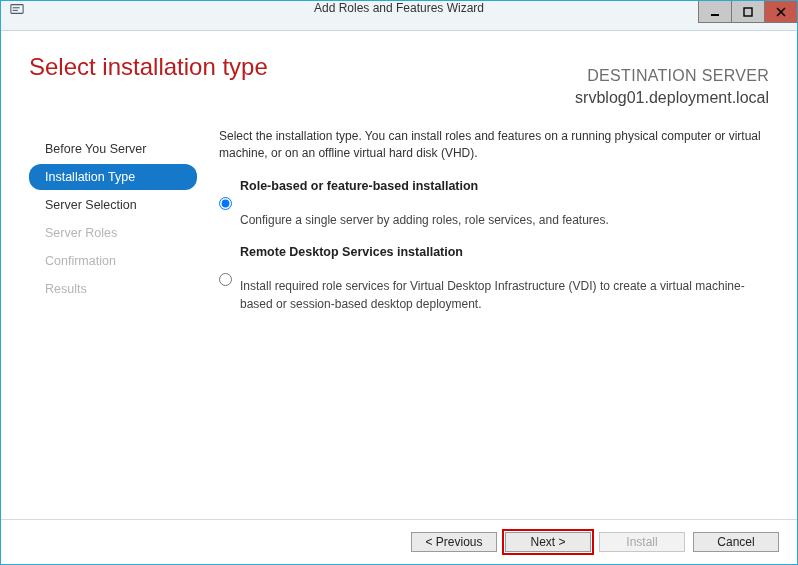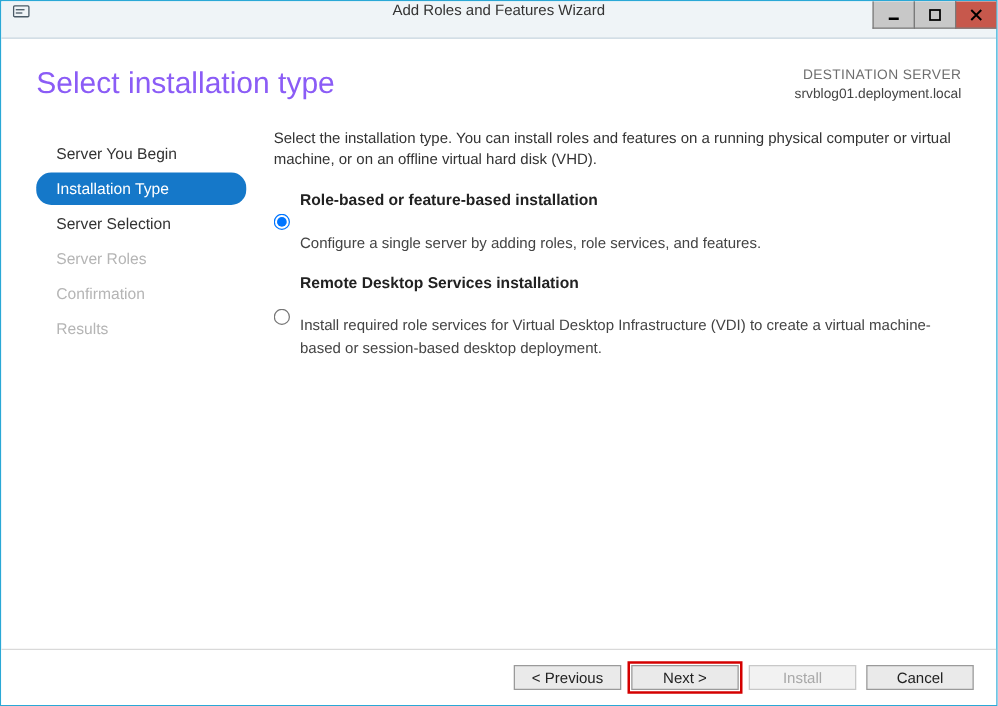--- a/index.html
+++ b/index.html
@@ -69,28 +69,28 @@
   .header {
     display: flex;
     justify-content: space-between;
     align-items: flex-start;
     padding: 22px 28px 0 28px;
     color: #2c6c99;
   }
   .header h1 {
     font-size: 24px;
     font-weight: 300;
-    color: #8b5cf6;
+    color: #b91c1c;
   }
   .dest {
     text-align: right;
-    font-size: 11px;
+    font-size: 16px;
     color: #6e6e6e;
     line-height: 1.4;
-    margin-top: 0;
+    margin-top: 12px;
   }
   .dest .label { color: #6e6e6e; letter-spacing: 0.3px;}
   .dest .server { color: #444; }
 
   .body {
     display: flex;
     flex: 1;
     padding: 18px 28px 0 28px;
     min-height: 0;
   }
@@ -212,21 +212,21 @@
   <div class="header">
     <h1>Select installation type</h1>
     <div class="dest">
       <div class="label">DESTINATION SERVER</div>
       <div class="server">srvblog01.deployment.local</div>
     </div>
   </div>
 
   <div class="body">
     <div class="sidebar">
-      <div class="nav-item">Server You Begin</div>
+      <div class="nav-item">Before You Server</div>
       <div class="nav-item selected">Installation Type</div>
       <div class="nav-item">Server Selection</div>
       <div class="nav-item disabled">Server Roles</div>
       <div class="nav-item disabled">Confirmation</div>
       <div class="nav-item disabled">Results</div>
     </div>
 
     <div class="content">
       <p class="intro">Select the installation type. You can install roles and features on a running physical computer or virtual machine, or on an offline virtual hard disk (VHD).</p>
 

